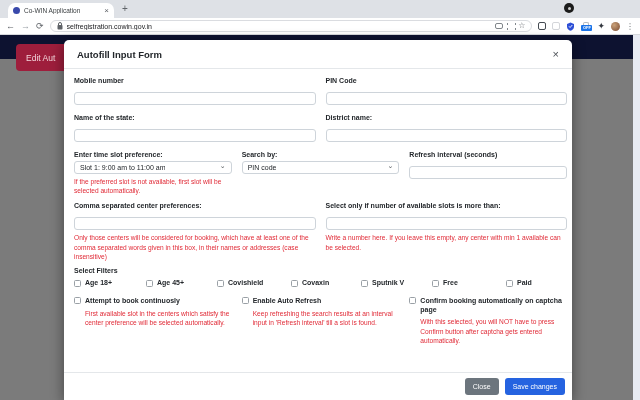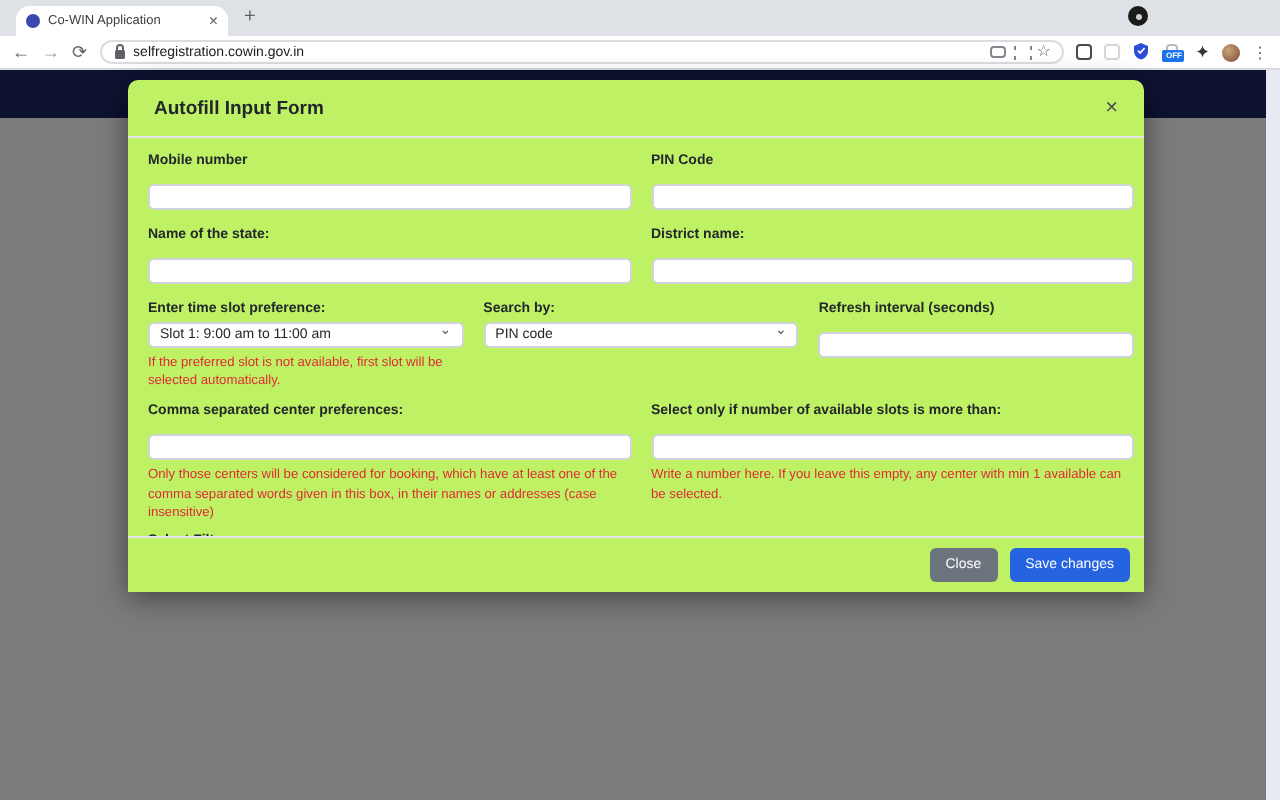--- a/index.html
+++ b/index.html
@@ -47,21 +47,21 @@
 
   
   .page { position:absolute; top:35px; left:0; width:640px; height:365px; background:#7b7b7b; }
   .site-header { position:absolute; top:0; left:0; width:633px; height:24px; background:#0d1230; }
   .edit-btn { position:absolute; top:9px; left:16px; width:72px; height:27px; background:#9e1e3c;
               border:none; border-radius:4px; color:#f3d4da; font-size:8.5px; text-align:left;
               padding-left:10px; white-space:nowrap; overflow:hidden; }
   .page-scrollbar { position:absolute; top:0; right:0; width:7px; height:365px; background:#e8ebf3; }
 
   
-  .modal { position:absolute; left:64px; top:40px; width:508px; height:256px; background:#bef264;
+  .modal { position:absolute; left:64px; top:40px; width:508px; height:360px; background:#ffffff;
            border-radius:5px 5px 0 0; box-shadow:0 3px 14px rgba(0,0,0,.45); display:flex; flex-direction:column; }
   .modal-header { display:flex; align-items:center; justify-content:space-between;
                   padding:9px 13px 8px 13px; border-bottom:1px solid #e4e7ea; }
   .modal-title { font-size:9.5px; font-weight:bold; color:#23272b; }
   .modal-close { font-size:11px; color:#4a4f55; line-height:1; background:none; border:none; cursor:pointer; }
   .modal-body { flex:1; padding:8px 5px 4px 10px; overflow:hidden; }
   .row2 { display:grid; grid-template-columns:1fr 1fr; column-gap:10px; margin-bottom:9px; }
   .row3 { display:grid; grid-template-columns:1fr 1fr 1fr; column-gap:10px; margin-bottom:7px; }
   .fld-label { display:block; font-size:7px; font-weight:bold; color:#24282c; margin-bottom:3px; }
   .txt-input { width:100%; height:13px; border:1px solid #ced4da; border-radius:3px; background:#fff;
@@ -127,20 +127,21 @@
         <span class="off-label">OFF</span>
       </span>
       <span class="pinwheel">✦</span>
       <span class="avatar"></span>
       <span class="kebab">⋮</span>
     </div>
   </div>
 
   <div class="page">
     <div class="site-header"></div>
+    <button class="edit-btn">Edit Aut</button>
     <div class="page-scrollbar"></div>
   </div>
 
   <div class="modal">
     <div class="modal-header">
       <span class="modal-title">Autofill Input Form</span>
       <button class="modal-close">×</button>
     </div>
 
     <div class="modal-body">

